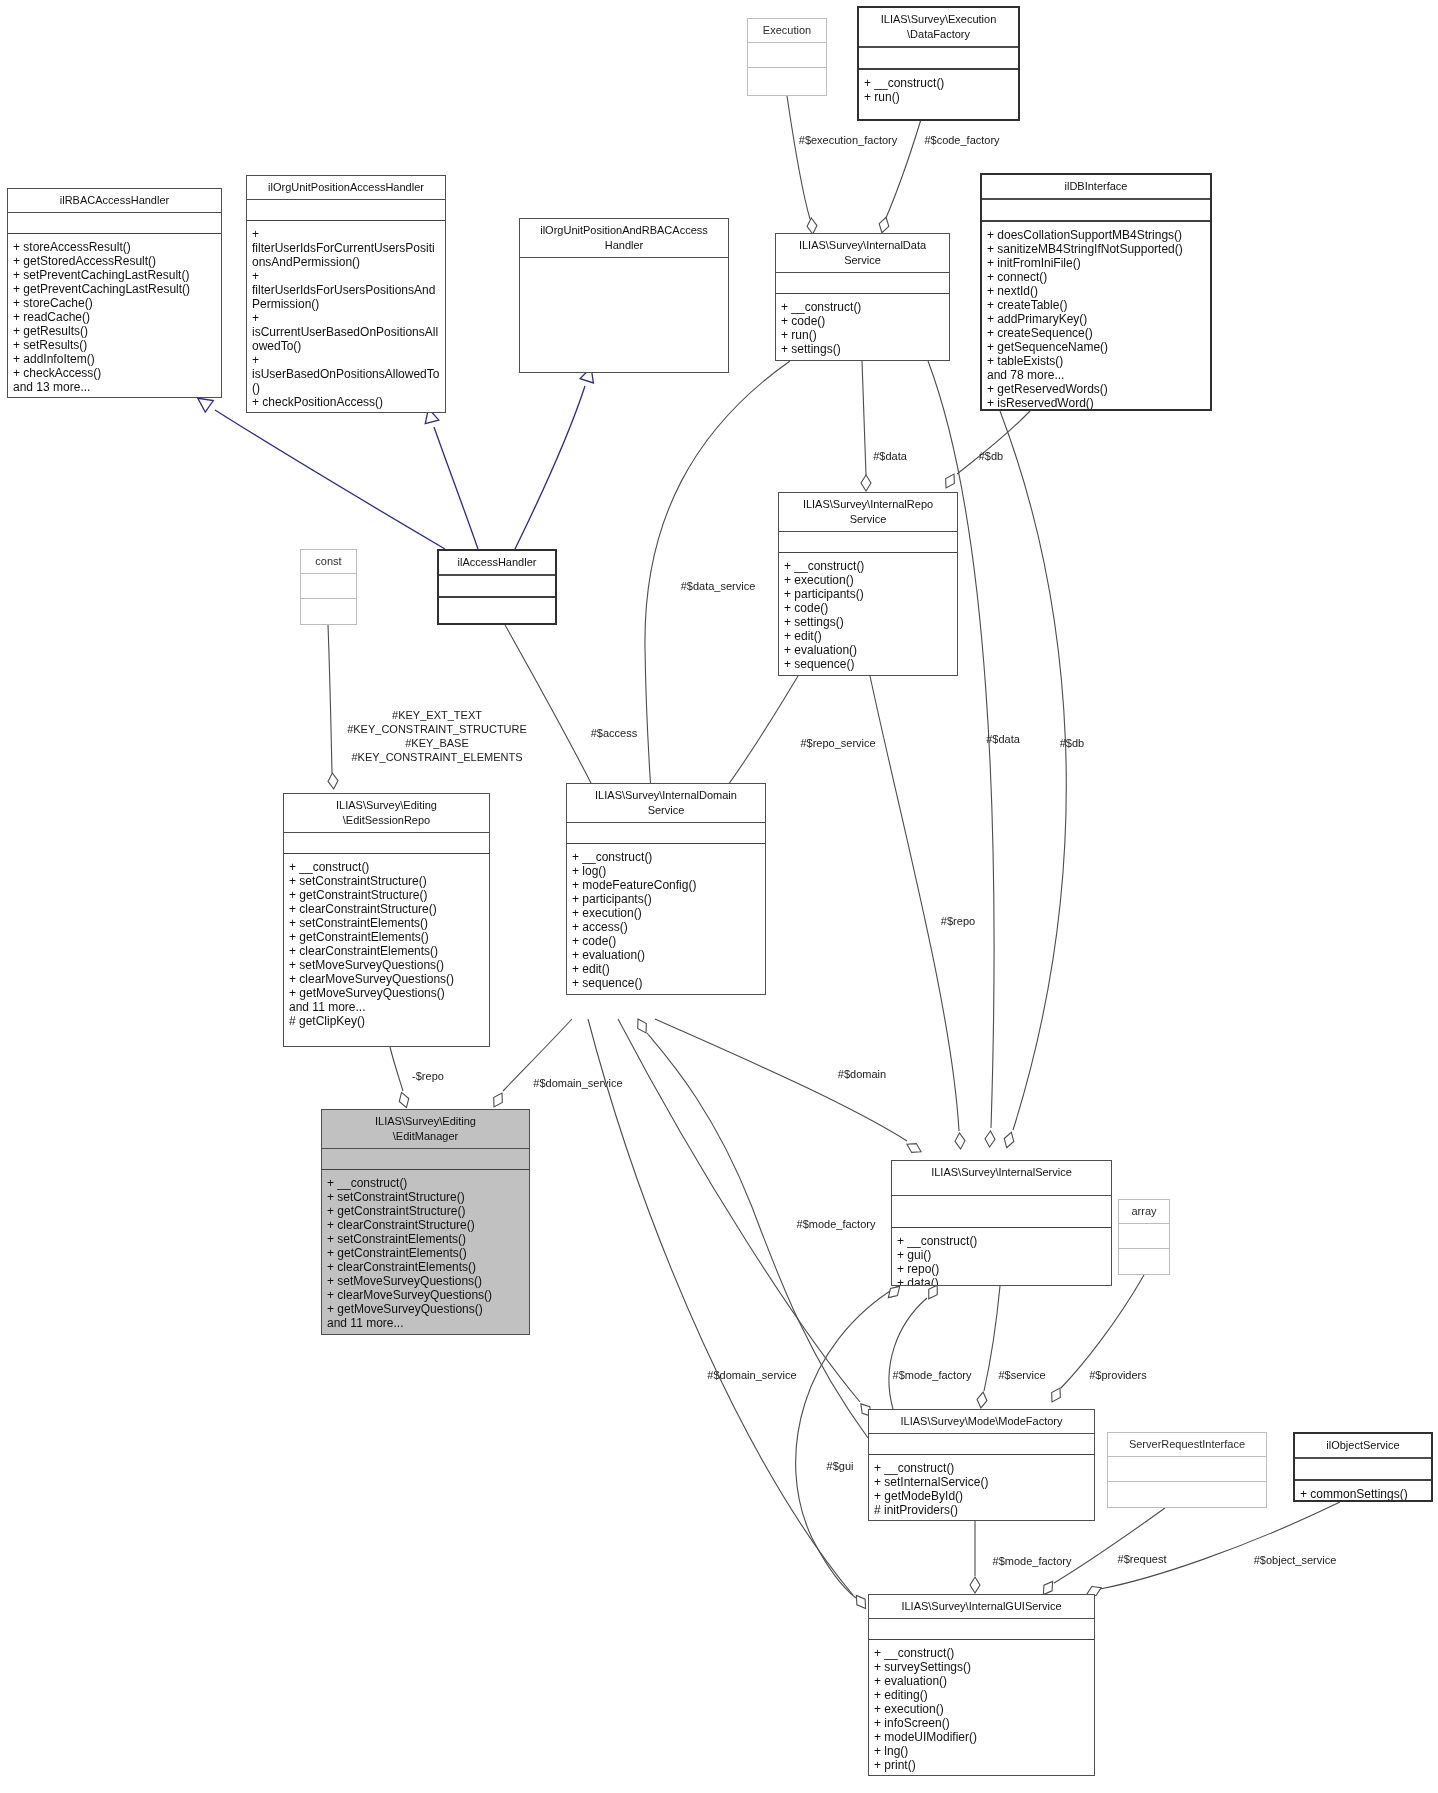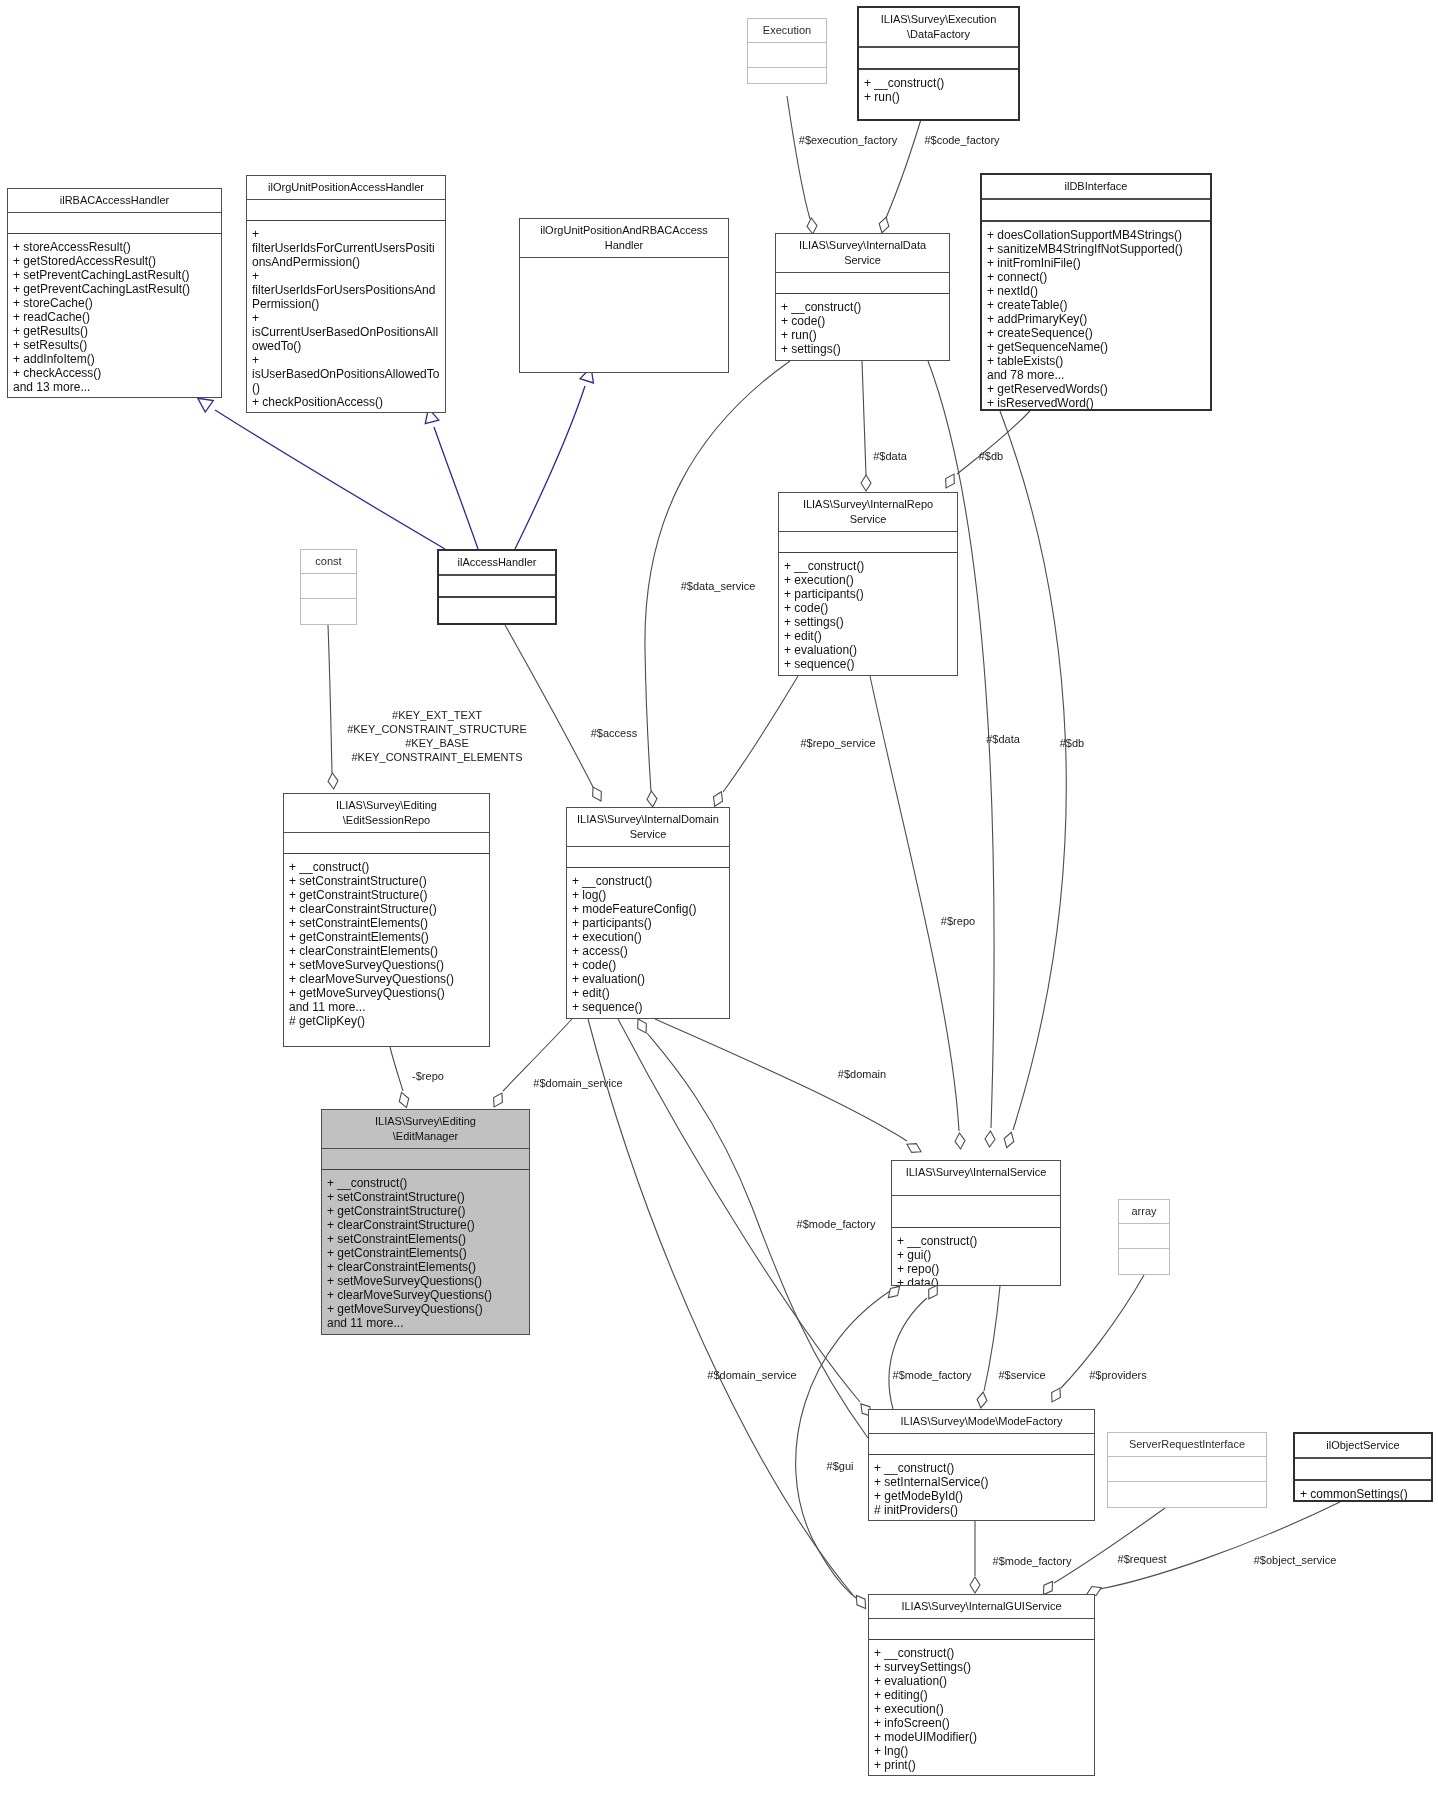--- a/index.html
+++ b/index.html
@@ -98,21 +98,21 @@
       <path d="M1165 1508 C1126 1536,1087 1563,1054 1583" fill="none" stroke="#4c4c4c" stroke-width="1.1"></path>
       <path d="M0,-8 L5,0 L0,8 L-5,0 Z" fill="#fff" stroke="#4c4c4c" stroke-width="1.1" transform="translate(1048,1588) rotate(215)"></path>
       <text x="1142" y="1563" text-anchor="middle" class="edge-label">#$request</text>
       <path d="M1340 1502 C1243 1549,1152 1579,1100 1589" fill="none" stroke="#4c4c4c" stroke-width="1.1"></path>
       <path d="M0,-8 L5,0 L0,8 L-5,0 Z" fill="#fff" stroke="#4c4c4c" stroke-width="1.1" transform="translate(1094,1591) rotate(245)"></path>
       <text x="1295" y="1564" text-anchor="middle" class="edge-label">#$object_service</text>
       <path d="M588 1019 C646 1240,750 1472,853 1595" fill="none" stroke="#4c4c4c" stroke-width="1.1"></path>
       <path d="M0,-8 L5,0 L0,8 L-5,0 Z" fill="#fff" stroke="#4c4c4c" stroke-width="1.1" transform="translate(861,1602) rotate(145)"></path>
     </svg>
   <div id="boxes">
-      <div class="class-box muted" style="left: 747px; top: 18px; width: 80px; height: 66px;">
+      <div class="class-box muted" style="left: 747px; top: 18px; width: 80px; height: 78px;">
     <div class="c-title">
           <div>Execution</div>
         </div>
     <div class="c-attrs"></div>
     <div class="c-methods"></div>
   </div>
       <div class="class-box strong" style="left: 857px; top: 6px; width: 163px; height: 115px;">
     <div class="c-title">
           <div>ILIAS\Survey\Execution</div>
           <div>\DataFactory</div>
@@ -243,21 +243,21 @@
           <div class="m-row">+ setConstraintElements()</div>
           <div class="m-row">+ getConstraintElements()</div>
           <div class="m-row">+ clearConstraintElements()</div>
           <div class="m-row">+ setMoveSurveyQuestions()</div>
           <div class="m-row">+ clearMoveSurveyQuestions()</div>
           <div class="m-row">+ getMoveSurveyQuestions()</div>
           <div class="m-row">and 11 more...</div>
           <div class="m-row"># getClipKey()</div>
         </div>
   </div>
-      <div class="class-box" style="left: 566px; top: 807px; width: 164px; height: 212px;">
+      <div class="class-box" style="left: 566px; top: 783px; width: 200px; height: 212px;">
     <div class="c-title">
           <div>ILIAS\Survey\InternalDomain</div>
           <div>Service</div>
         </div>
     <div class="c-attrs"></div>
     <div class="c-methods">
           <div class="m-row">+ __construct()</div>
           <div class="m-row">+ log()</div>
           <div class="m-row">+ modeFeatureConfig()</div>
           <div class="m-row">+ participants()</div>
@@ -282,21 +282,21 @@
           <div class="m-row">+ clearConstraintStructure()</div>
           <div class="m-row">+ setConstraintElements()</div>
           <div class="m-row">+ getConstraintElements()</div>
           <div class="m-row">+ clearConstraintElements()</div>
           <div class="m-row">+ setMoveSurveyQuestions()</div>
           <div class="m-row">+ clearMoveSurveyQuestions()</div>
           <div class="m-row">+ getMoveSurveyQuestions()</div>
           <div class="m-row">and 11 more...</div>
         </div>
   </div>
-      <div class="class-box" style="left: 891px; top: 1160px; width: 170px; height: 126px; gap: 11px;">
+      <div class="class-box" style="left: 891px; top: 1160px; width: 221px; height: 126px; gap: 11px;">
     <div class="c-title">
           <div>ILIAS\Survey\InternalService</div>
         </div>
     <div class="c-attrs"></div>
     <div class="c-methods">
           <div class="m-row">+ __construct()</div>
           <div class="m-row">+ gui()</div>
           <div class="m-row">+ repo()</div>
           <div class="m-row">+ data()</div>
           <div class="m-row">+ domain()</div>

